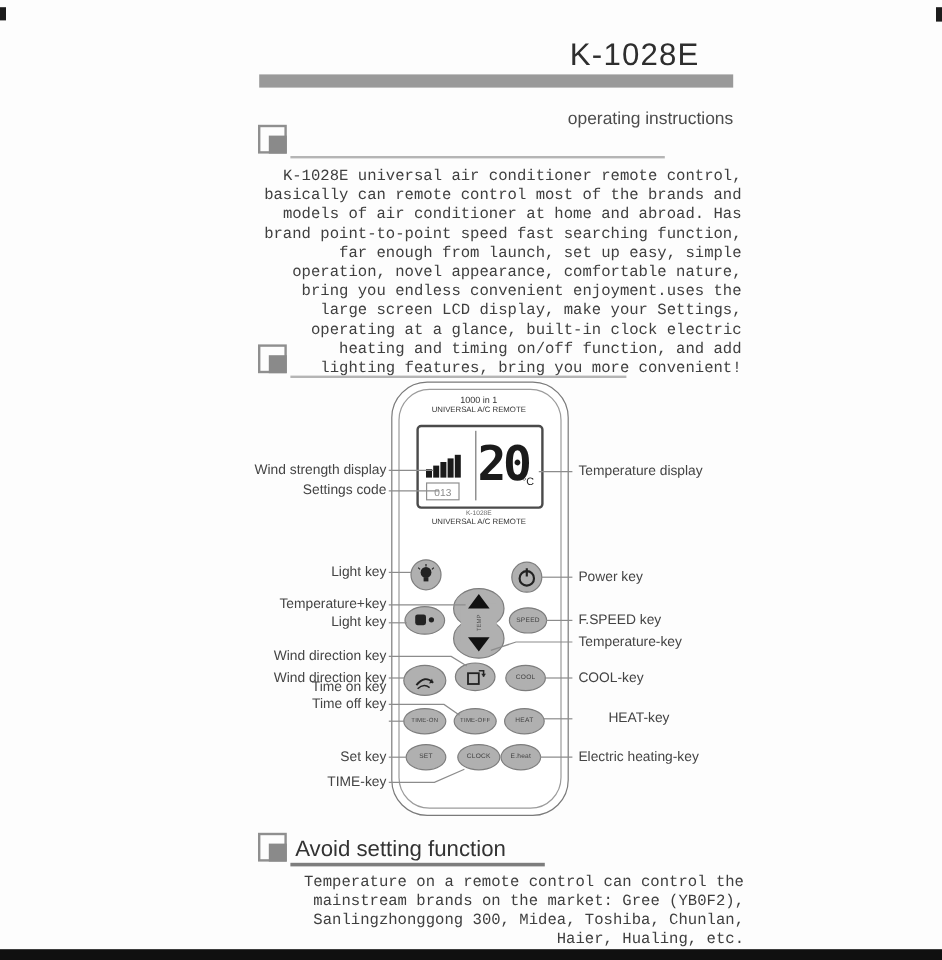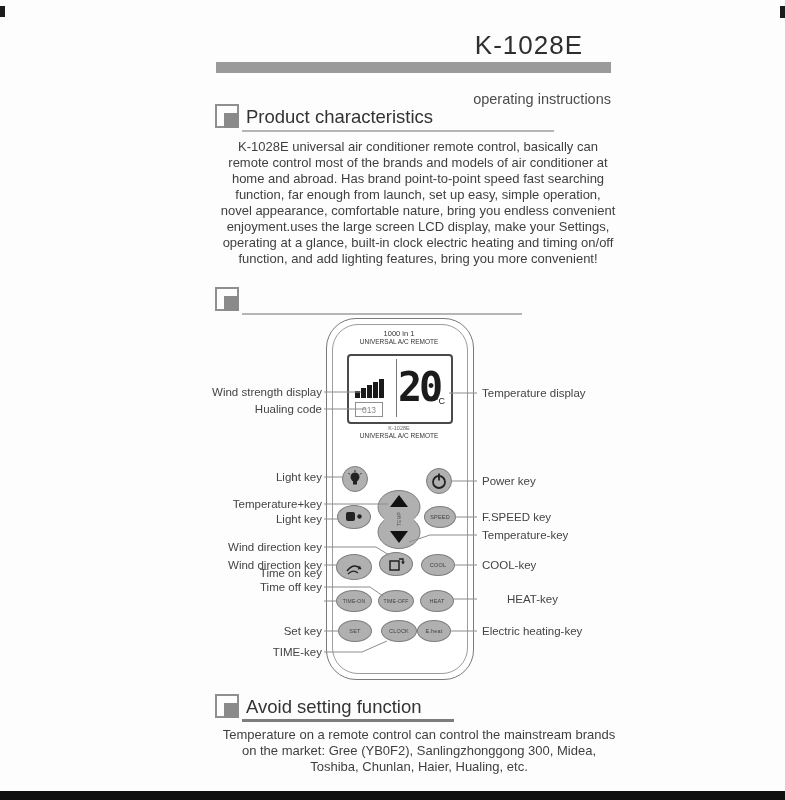--- a/index.html
+++ b/index.html
@@ -9,21 +9,21 @@
   
   .doc-title{font-size:26px;color:#2e2e2e;letter-spacing:1px;}
   .title-bar{background:#9a9a9a;}
   .subtitle{font-size:14.5px;color:#4c4c4c;text-align:right;}
   
   .sec-icon-outer{width:20px;height:20px;border:2px solid #8f8f8f;background:#fdfdfd;}
   .sec-icon-fill{width:15px;height:15px;background:#8a8a8a;}
   .sec-heading{font-size:18.5px;color:#333;}
   .sec-underline{height:2px;background:#b5b5b5;}
   .sec-underline.dark{height:3px;background:#7d7d7d;}
-  .body-text{font-size:13px;line-height:16px;color:#3f3f3f;text-align:center;}
+  .body-text{font-size:13px;line-height:16px;color:#3f3f3f;text-align:right;font-family:Liberation Mono, monospace;}
   
   .co-left{right:463px;text-align:left;font-size:11.5px;color:#444;white-space:nowrap;line-height:14px;}
   .co-right{left:482px;text-align:left;font-size:11.5px;color:#444;white-space:nowrap;line-height:14px;}
   
   .remote-outer{left:326px;top:318px;width:146px;height:360px;border:1.5px solid #7a7a7a;
                 border-radius:30px;background:#fff;}
   .remote-inner{left:332px;top:324px;width:134px;height:348px;border:1px solid #9c9c9c;border-radius:26px;}
   .rc-text{width:146px;left:326px;text-align:center;color:#333;}
   .lcd{left:347px;top:354px;width:102px;height:66px;border:2px solid #4a4a4a;border-radius:4px;background:#fff;}
   .lcd-divider{left:47px;top:3px;width:1px;height:58px;background:#777;}
@@ -51,21 +51,20 @@
 
   <div class="abs artifact" style="left:0;top:6px;width:5px;height:11px;"></div>
   <div class="abs artifact" style="left:780px;top:6px;width:5px;height:12px;"></div>
 
   <div class="abs doc-title" style="right:202px;top:30px;">K-1028E</div>
   <div class="abs title-bar" style="left:216px;top:62px;width:395px;height:11px;"></div>
   <div class="abs subtitle" style="right:174px;top:91px;">operating instructions</div>
 
   <div class="abs sec-icon-outer" style="left:215px;top:104px;"></div>
   <div class="abs sec-icon-fill" style="left:224px;top:113px;"></div>
-  <div class="abs sec-heading" style="left:246px;top:106px;">Product characteristics</div>
   <div class="abs sec-underline" style="left:242px;top:130px;width:312px;"></div>
   <div class="abs body-text" style="left:218px;top:139px;width:400px;">K-1028E universal air conditioner remote control, basically can remote control most of the brands and models of air conditioner at home and abroad. Has brand point-to-point speed fast searching function, far enough from launch, set up easy, simple operation, novel appearance, comfortable nature, bring you endless convenient enjoyment.uses the large screen LCD display, make your Settings, operating at a glance, built-in clock electric heating and timing on/off function, and add lighting features, bring you more convenient!</div>
 
   <div class="abs sec-icon-outer" style="left:215px;top:287px;"></div>
   <div class="abs sec-icon-fill" style="left:224px;top:296px;"></div>
   <div class="abs sec-underline" style="left:242px;top:313px;width:280px;"></div>
 
   <div class="abs remote-outer layer"></div>
   <div class="abs remote-inner layer"></div>
 
@@ -162,21 +161,21 @@
     <span class="btn-txt">SET</span>
   </div>
   <div class="btn layer" style="left:381px;top:620px;width:36px;height:22px;">
     <span class="btn-txt">CLOCK</span>
   </div>
   <div class="btn layer" style="left:417px;top:620px;width:34px;height:22px;">
     <span class="btn-txt">E.heat</span>
   </div>
 
   <div class="abs co-left" style="top:385px;">Wind strength display</div>
-  <div class="abs co-left" style="top:402px;">Hualing code</div>
+  <div class="abs co-left" style="top:402px;">Settings code</div>
   <div class="abs co-left" style="top:470px;">Light key</div>
   <div class="abs co-left" style="top:497px;">Temperature+key</div>
   <div class="abs co-left" style="top:512px;">Light key</div>
   <div class="abs co-left" style="top:540px;">Wind direction key</div>
   <div class="abs co-left" style="top:558px;">Wind direction key</div>
   <div class="abs co-left" style="top:580px;">Time off key</div>
   <div class="abs co-left" style="top:566px;">Time on key</div>
   <div class="abs co-left" style="top:624px;">Set key</div>
   <div class="abs co-left" style="top:645px;">TIME-key</div>
 

